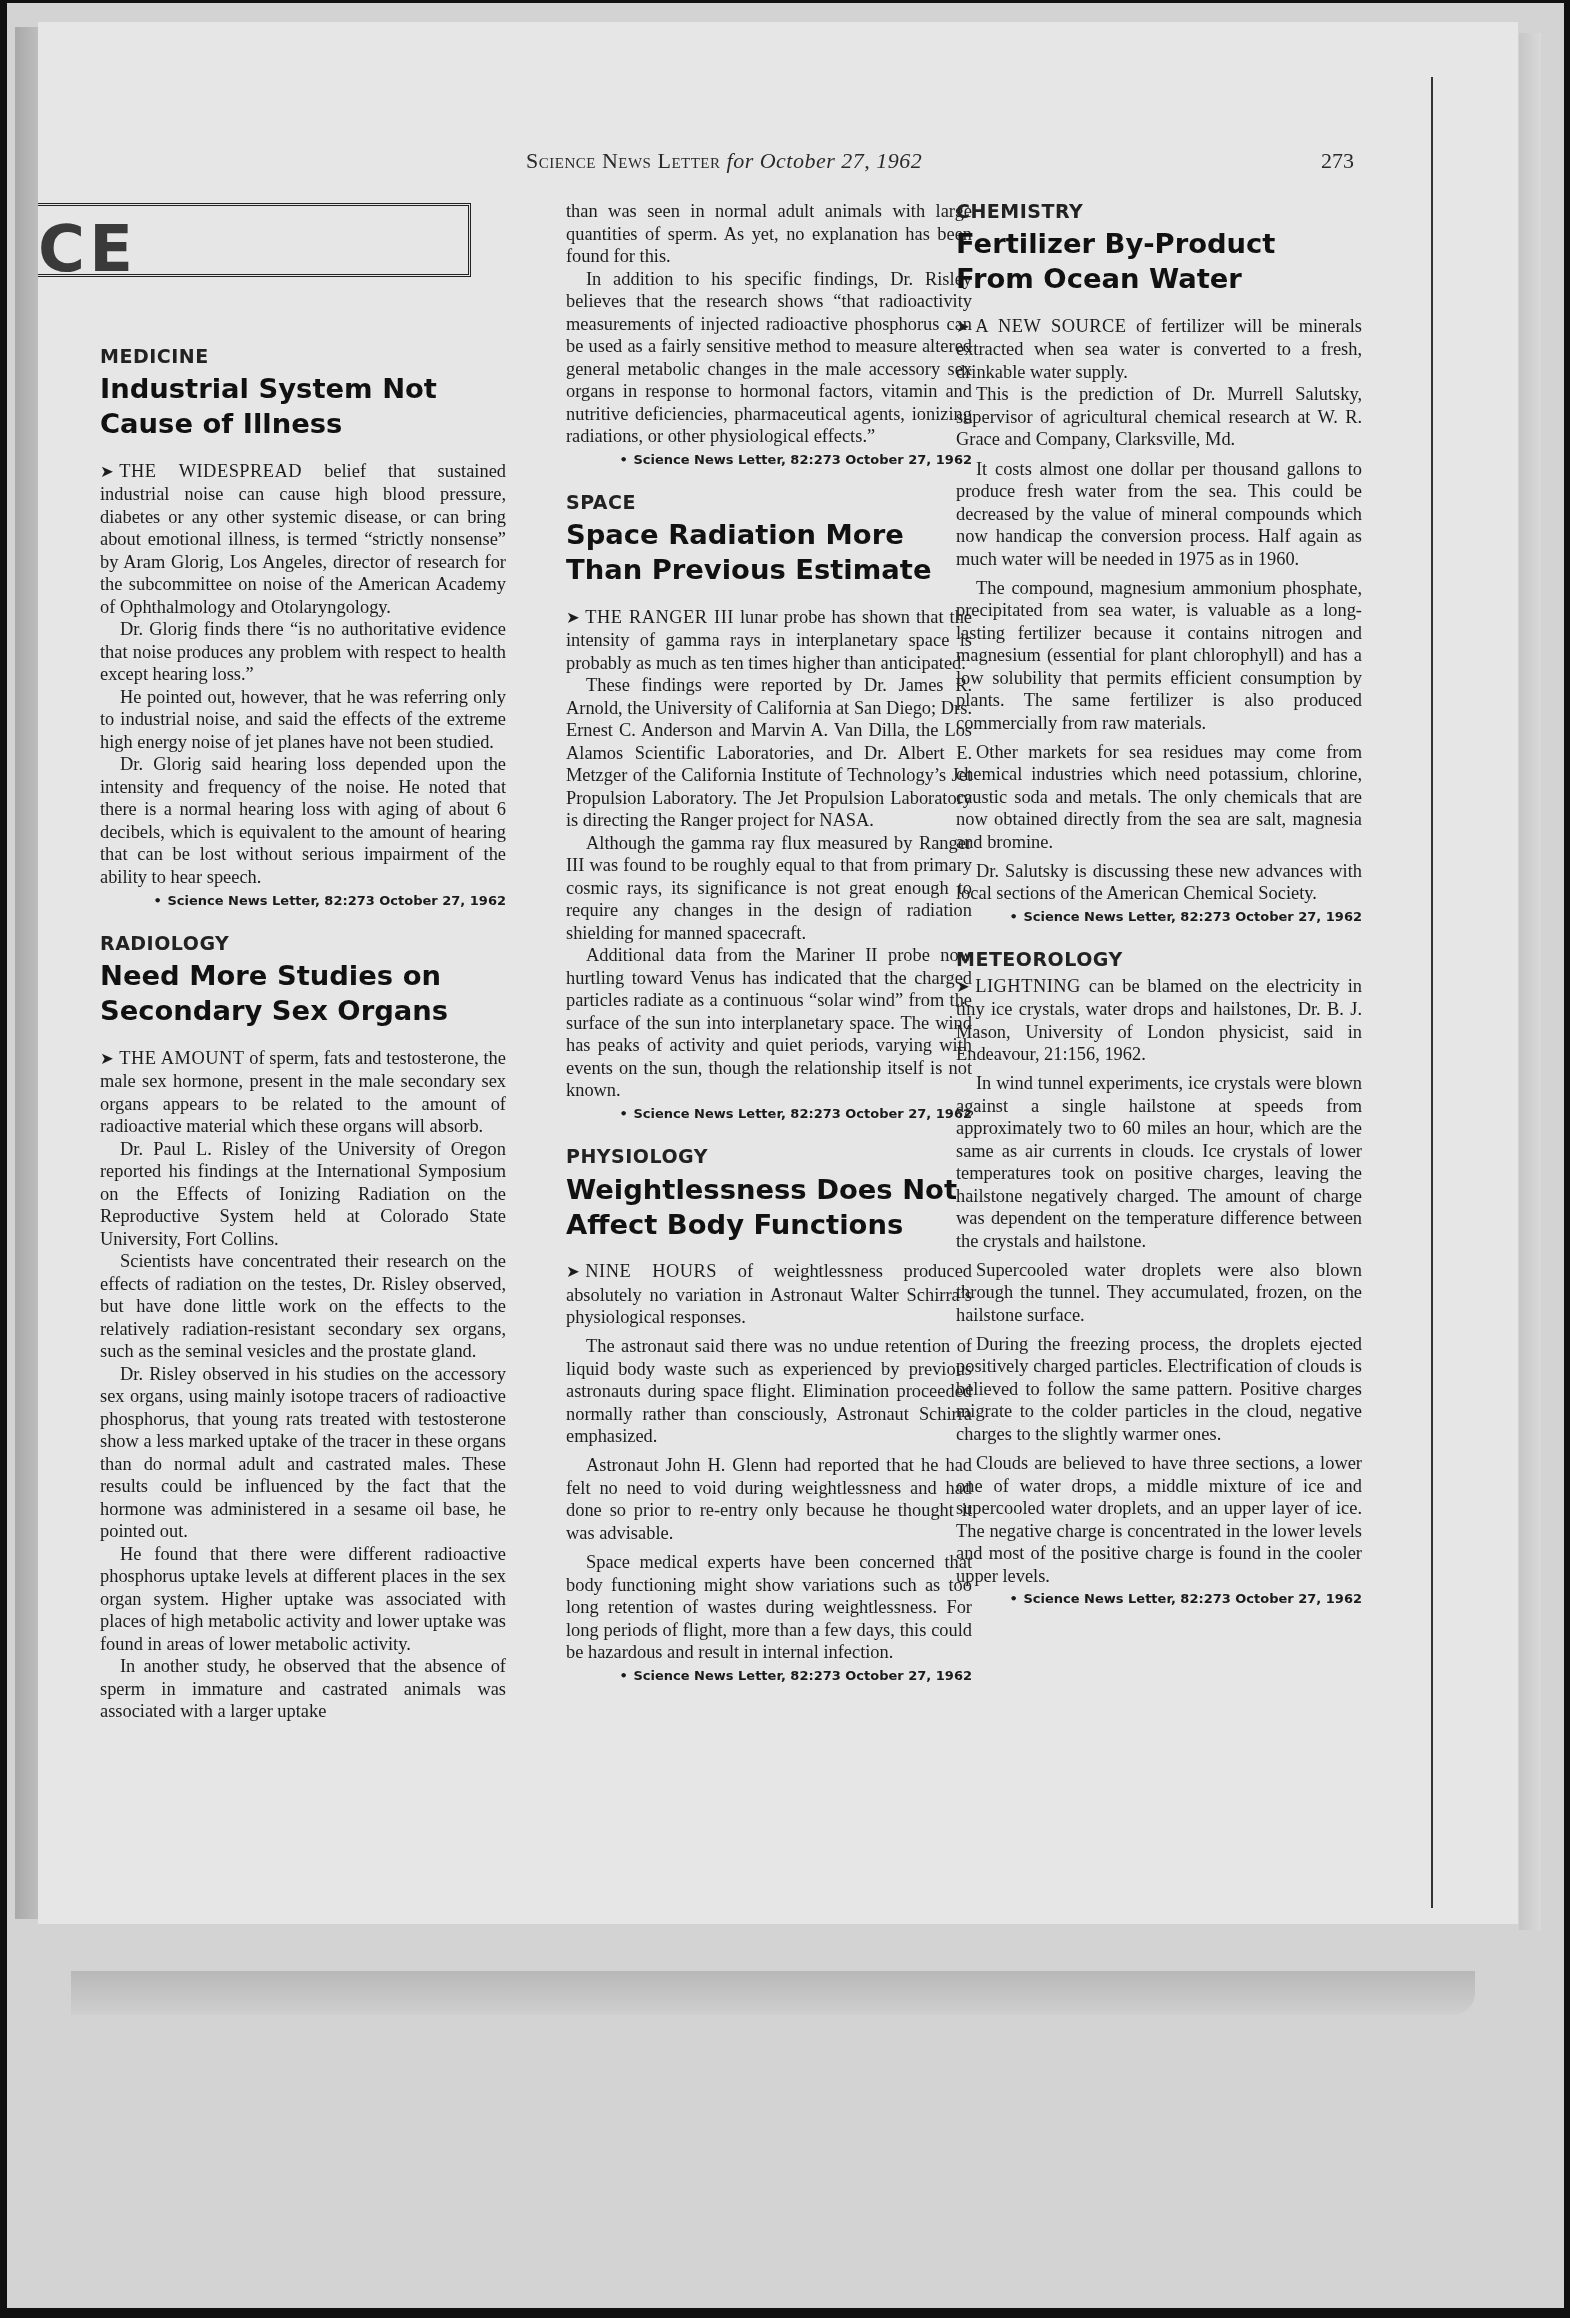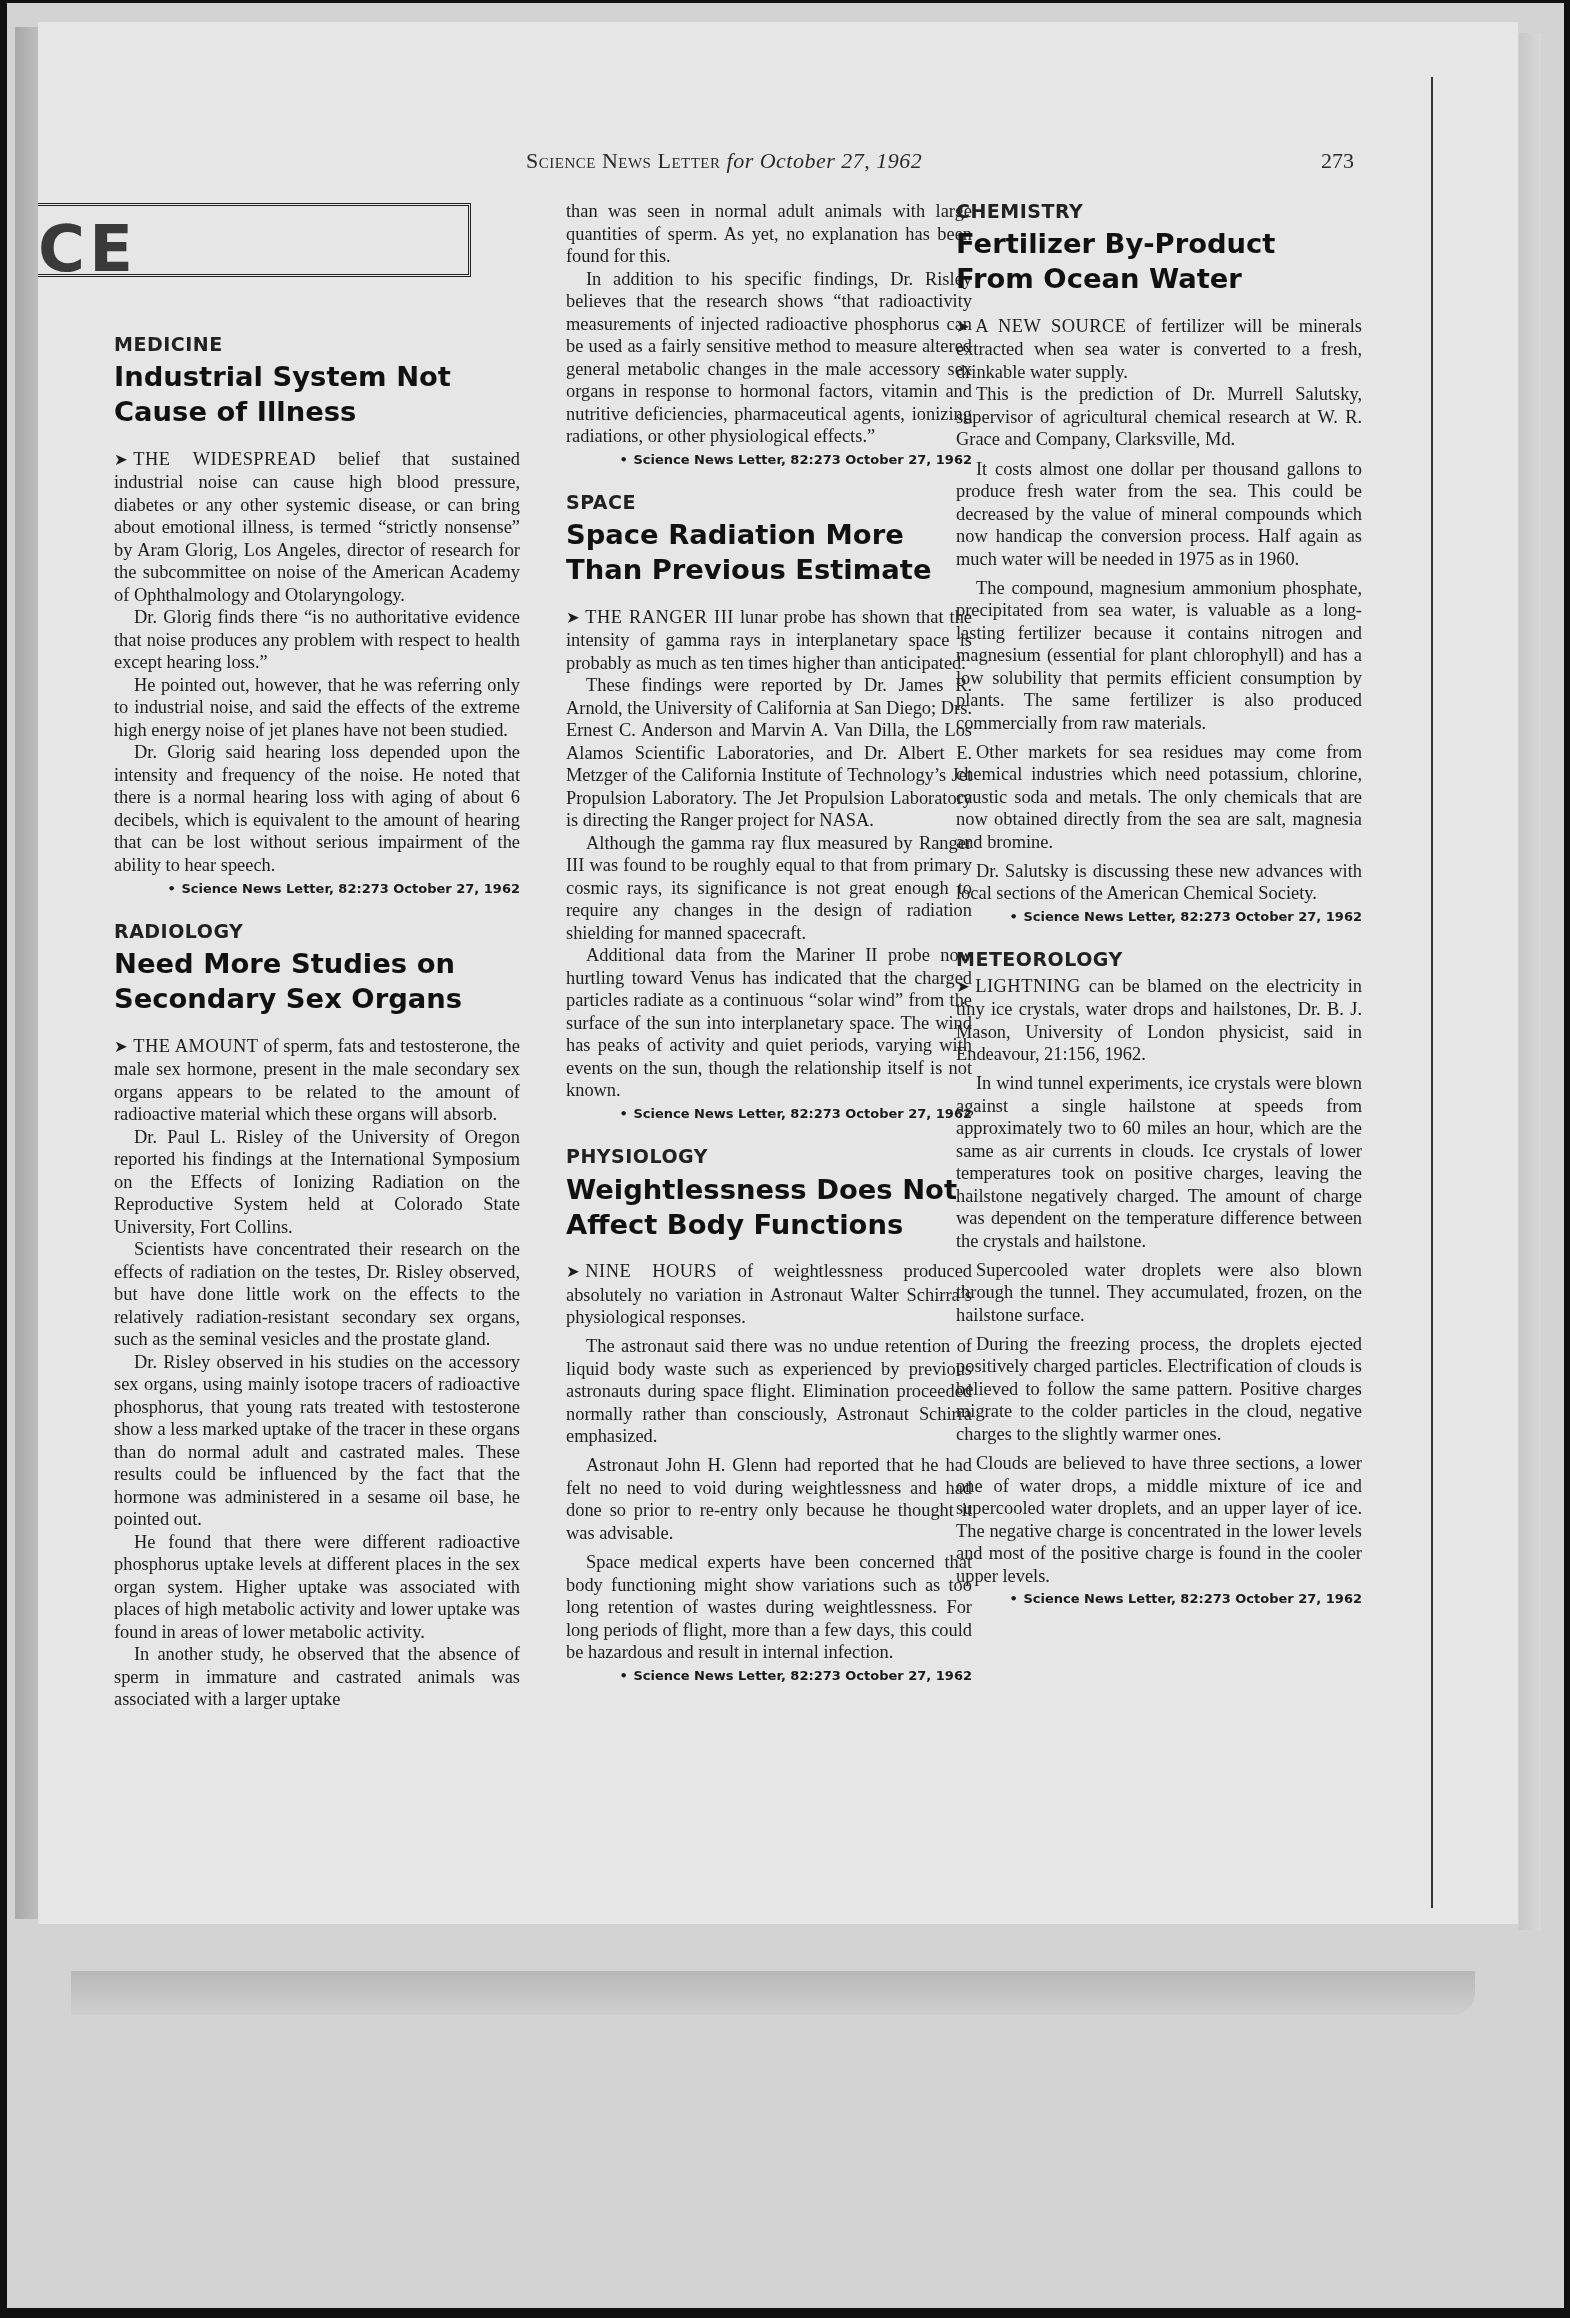--- a/index.html
+++ b/index.html
@@ -45,21 +45,21 @@
     position: absolute; left: 38px; top: 203px; width: 433px; height: 74px;
     border-top: 3.3px double #222; border-bottom: 3.3px double #222; border-right: 3.3px double #222;
     box-sizing: border-box; overflow: hidden;
   }
   .banner-text {
     position: absolute; right: 30px; top: 11px;
     font-family: "DejaVu Sans", sans-serif; font-weight: bold; font-size: 64px; letter-spacing: 4.4px;
     color: #3a3a3a; line-height: 1;
   }
   .col { position: absolute; width: 406px; }
-  .col1 { left: 100px; top: 333px; margin-left: 14px; }
+  .col1 { left: 100px; top: 345px; }
   .col2 { left: 529px; top: 200px; margin-left: 37px; }
   .col3 { left: 956px; top: 200px; }
   .section {
     font-family: "DejaVu Sans", sans-serif; font-weight: bold; font-size: 19px; letter-spacing: 0.5px;
     color: #222; margin: 0 0 4.4px 0;
   }
   .headline {
     font-family: "DejaVu Sans", sans-serif; font-weight: bold; font-size: 27.4px; line-height: 35px;
     color: #111; margin: 0 0 18.6px 0;
   }

